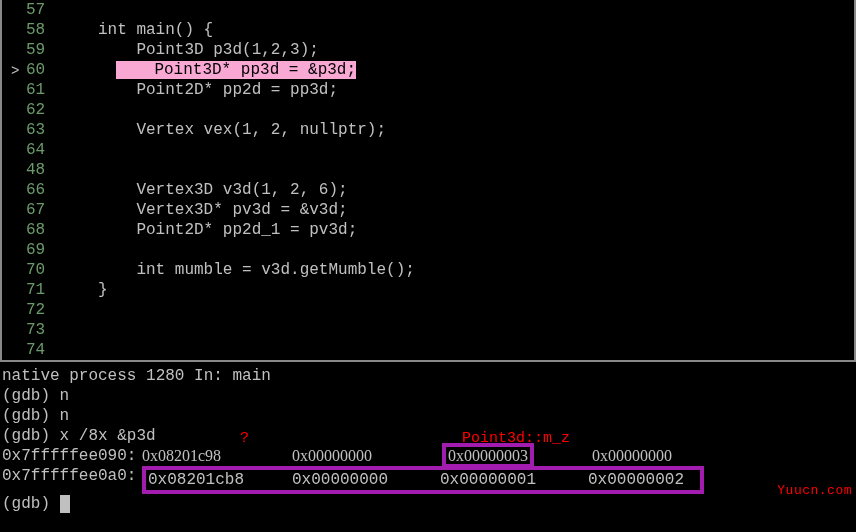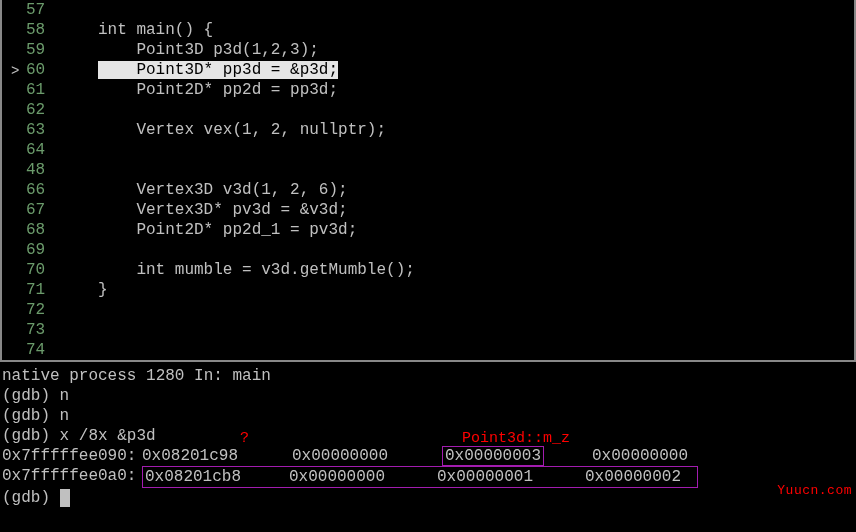--- a/index.html
+++ b/index.html
@@ -34,45 +34,45 @@
     height: 20px;
     line-height: 20px;
   }
   .lineno {
     width: 30px;
     color: #6b9b6b;
     text-align: left;
     margin-right: 42px;
   }
   .code-text { white-space: pre; color: #c0c0c0; }
-  .highlight-line .code-text .hl { background: #e5e5e5; color: #000; }
+  .highlight-line .code-text .hl { background: #f9a8d4; color: #000; margin-left: 18px; }
   .terminal {
     padding: 4px 2px;
     line-height: 20px;
   }
   .term-line { white-space: pre; font-size: 16px; }
-  .red-box { border: 1px solid #a21caf; padding: 0 2px; }
+  .red-box { border: 4px solid #a21caf; padding: 0 2px; }
   .watermark {
     position: absolute;
     right: 4px;
     top: 483px;
     color: #ff0000;
     font-size: 13px;
     letter-spacing: 0.5px;
     text-align: right;
   }
   .annot {
     position: absolute;
     color: #ff0000;
     font-size: 15px;
   }
   .memrow { display: flex; }
   .memcell { display: inline-block; }
   .addr { width: 140px; }
-  .val { width: 150px; }
+  .val { width: 150px; font-family: Liberation Serif, serif; }
   .cursor-block {
     display: inline-block;
     width: 10px;
     height: 18px;
     background: #c0c0c0;
     vertical-align: middle;
   }
 </style>
 </head>
 <body>

